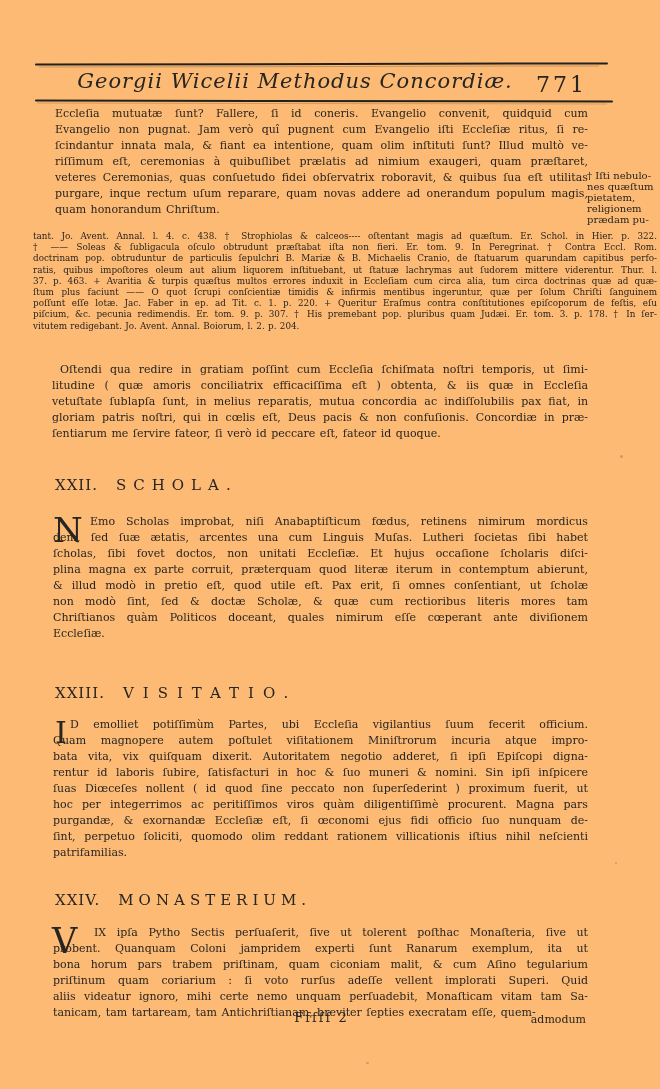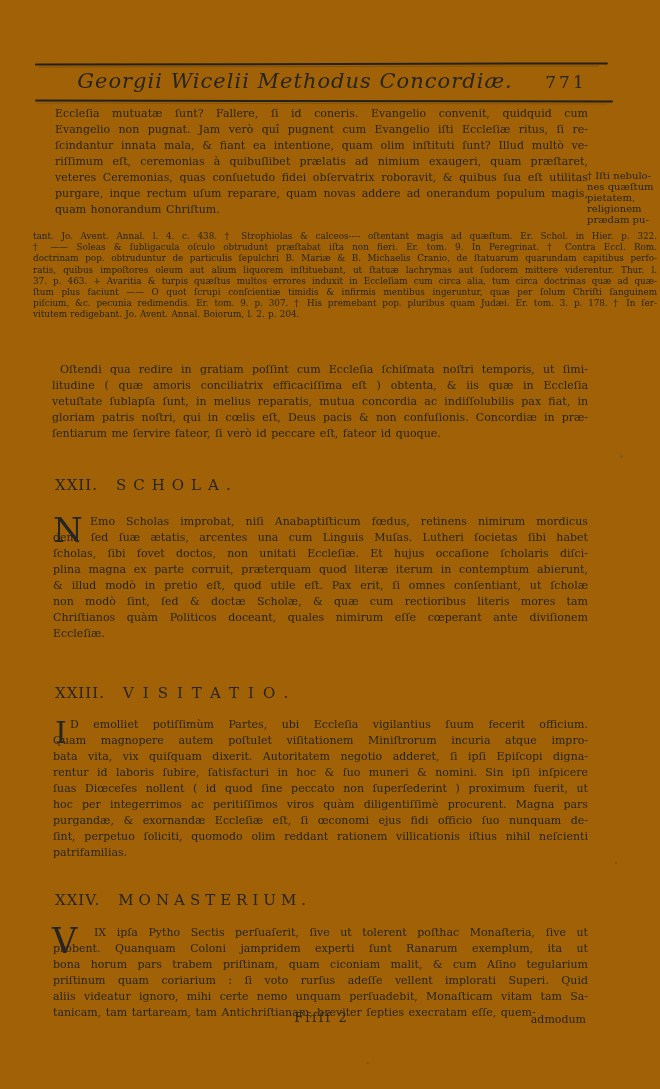--- a/index.html
+++ b/index.html
@@ -1,36 +1,36 @@
 <!DOCTYPE html>
 <html><head>
 <meta charset="utf-8">
 <style>
   html,body{margin:0;padding:0;background:#d8d5cf;}
   .page{
     position:relative;
     width:660px;height:1089px;
-    background:#a16207;
+    background:#fdba74;
     overflow:hidden;
     font-family:"DejaVu Serif","Liberation Serif",serif;
     color:#272521;
   }
   
   .rule{position:absolute;background:#23211d;height:2px;border-radius:1px;}
   #rule-top{top:63px;left:35px;width:573px;transform:rotate(-0.12deg);}
   #rule-top:after{content:"";position:absolute;top:3px;left:4px;width:560px;height:1px;background:rgba(35,33,29,.25);}
   #rule-bottom{top:100px;left:35px;width:578px;transform:rotate(0.1deg);}
   #rule-bottom:after{content:"";position:absolute;top:3px;left:2px;width:570px;height:1px;background:rgba(35,33,29,.2);}
   .running-title{
     position:absolute;top:69px;left:55px;width:480px;
     text-align:center;font-style:italic;font-size:21px;letter-spacing:1px;
   }
   .page-number{
     position:absolute;top:72px;left:536px;width:60px;
-    font-size:17px;letter-spacing:3px;text-align:center;
+    font-size:22px;letter-spacing:3px;
   }
   
   .lines{position:absolute;}
   .tline{display:block;}
   .just .tline{text-align:justify;text-align-last:justify;}
   .just .tline.lastline{text-align:left;text-align-last:left;}
   .no-just .tline{text-align:left;}
   
   .bodytext{font-size:11px;line-height:16px;word-spacing:1px;}
   #par-intro{top:106px;left:55px;width:533px;}
@@ -101,20 +101,21 @@
       <div class="tline lastline">prædam pu-</div>
     </div>
 
   <div class="lines just" id="footnotes">
       <div class="tline">tant. Jo. Avent. Annal. l. 4. c. 438. † Strophiolas &amp; calceos---- oſtentant magis ad quæſtum. Er. Schol. in Hier. p. 322.</div>
       <div class="tline">† —— Soleas &amp; ſubligacula oſculo obtrudunt præſtabat iſta non fieri. Er. tom. 9. In Peregrinat. † Contra Eccl. Rom.</div>
       <div class="tline">doctrinam pop. obtruduntur de particulis ſepulchri B. Mariæ &amp; B. Michaelis Cranio, de ſtatuarum quarundam capitibus perfo-</div>
       <div class="tline">ratis, quibus impoſtores oleum aut alium liquorem inſtituebant, ut ſtatuæ lachrymas aut ſudorem mittere viderentur. Thur. l.</div>
       <div class="tline">37. p. 463. + Avaritia &amp; turpis quæſtus multos errores induxit in Eccleſiam cum circa alia, tum circa doctrinas quæ ad quæ-</div>
       <div class="tline">ſtum plus faciunt —— O quot ſcrupi conſcientiæ timidis &amp; infirmis mentibus ingeruntur, quæ per ſolum Chriſti ſanguinem</div>
+      <div class="tline">poſſunt eſſe lotæ. Jac. Faber in ep. ad Tit. c. 1. p. 220. + Queritur Eraſmus contra conſtitutiones epiſcoporum de feſtis, eſu</div>
       <div class="tline">piſcium, &amp;c. pecunia redimendis. Er. tom. 9. p. 307. † His premebant pop. pluribus quam Judæi. Er. tom. 3. p. 178. † In ſer-</div>
       <div class="tline lastline">vitutem redigebant. Jo. Avent. Annal. Boiorum, l. 2. p. 204.</div>
     </div>
 
   <div class="lines bodytext just" id="par-ostendi">
       <div class="tline">Oſtendi qua redire in gratiam poſſint cum Eccleſia ſchiſmata noſtri temporis, ut ſimi-</div>
       <div class="tline">litudine ( quæ amoris conciliatrix efficaciſſima eſt ) obtenta, &amp; iis quæ in Eccleſia</div>
       <div class="tline">vetuſtate ſublapſa ſunt, in melius reparatis, mutua concordia ac indiſſolubilis pax fiat, in</div>
       <div class="tline">gloriam patris noſtri, qui in cœlis eſt, Deus pacis &amp; non confuſionis. Concordiæ in præ-</div>
       <div class="tline lastline">ſentiarum me ſervire fateor, ſi verò id peccare eſt, fateor id quoque.</div>

